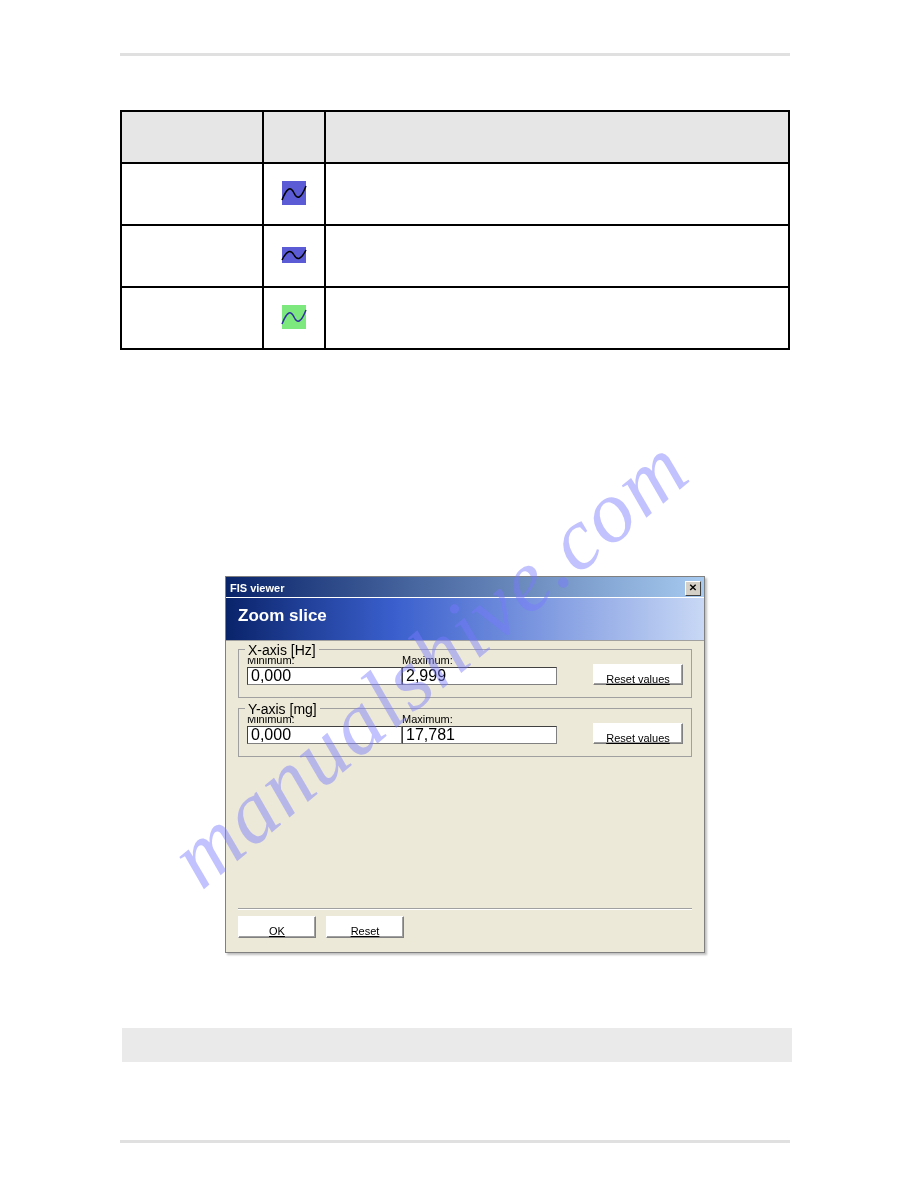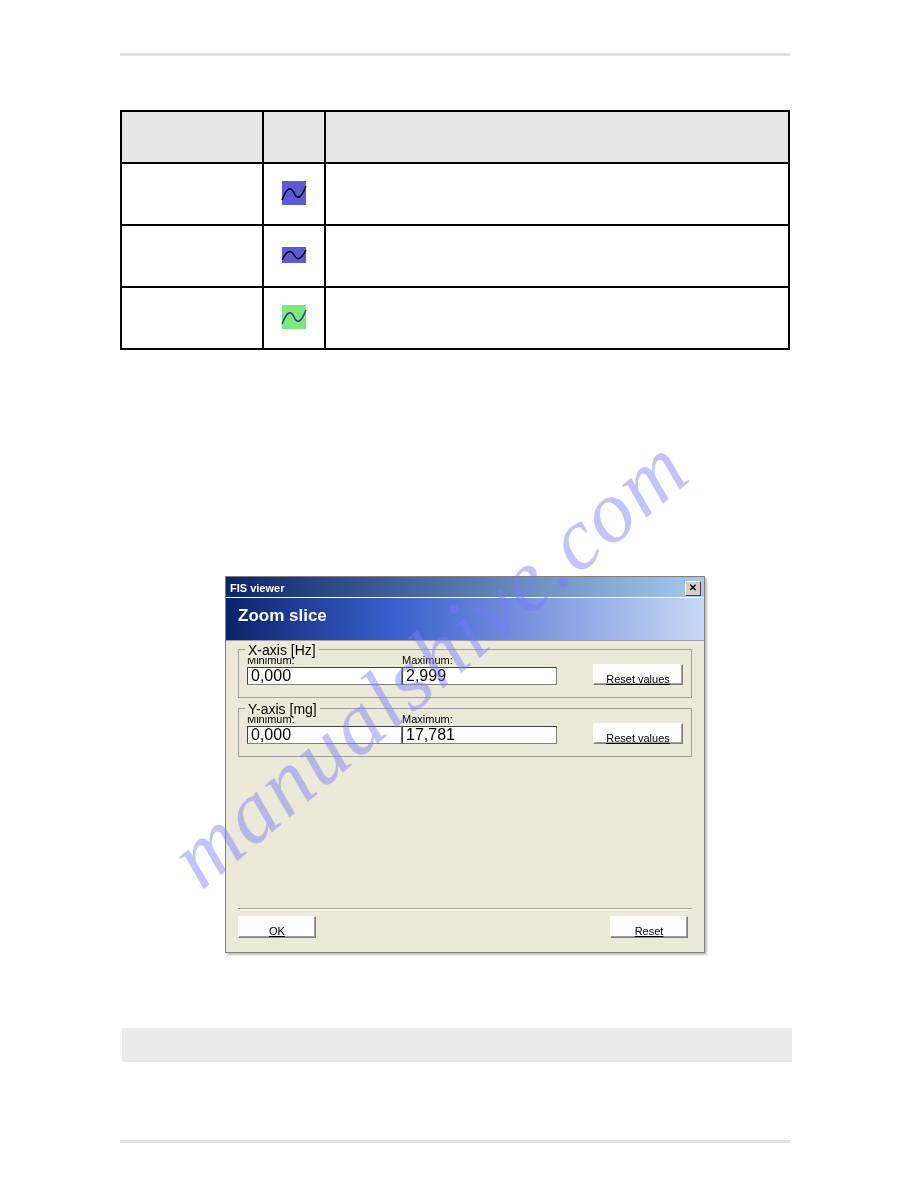--- a/index.html
+++ b/index.html
@@ -171,22 +171,22 @@
   }
   .btn-reset { width: 90px; margin-left: auto; }
   .spacer-body { height: 135px; }
   .footer-sep {
     border-top: 1px solid #a0a0a0;
     border-bottom: 1px solid #fff;
     margin: 6px 0;
   }
   .footer-row {
     display: flex;
-    justify-content: space-between;
-    gap: 16px;
+    justify-content: flex-start;
+    gap: 10px;
     padding: 0 4px 0 0;
   }
   .btn-footer { width: 78px; height: 22px; }
 
   
   .grey-bar {
     position: absolute;
     left: 122px;
     top: 1028px;
     width: 670px;

